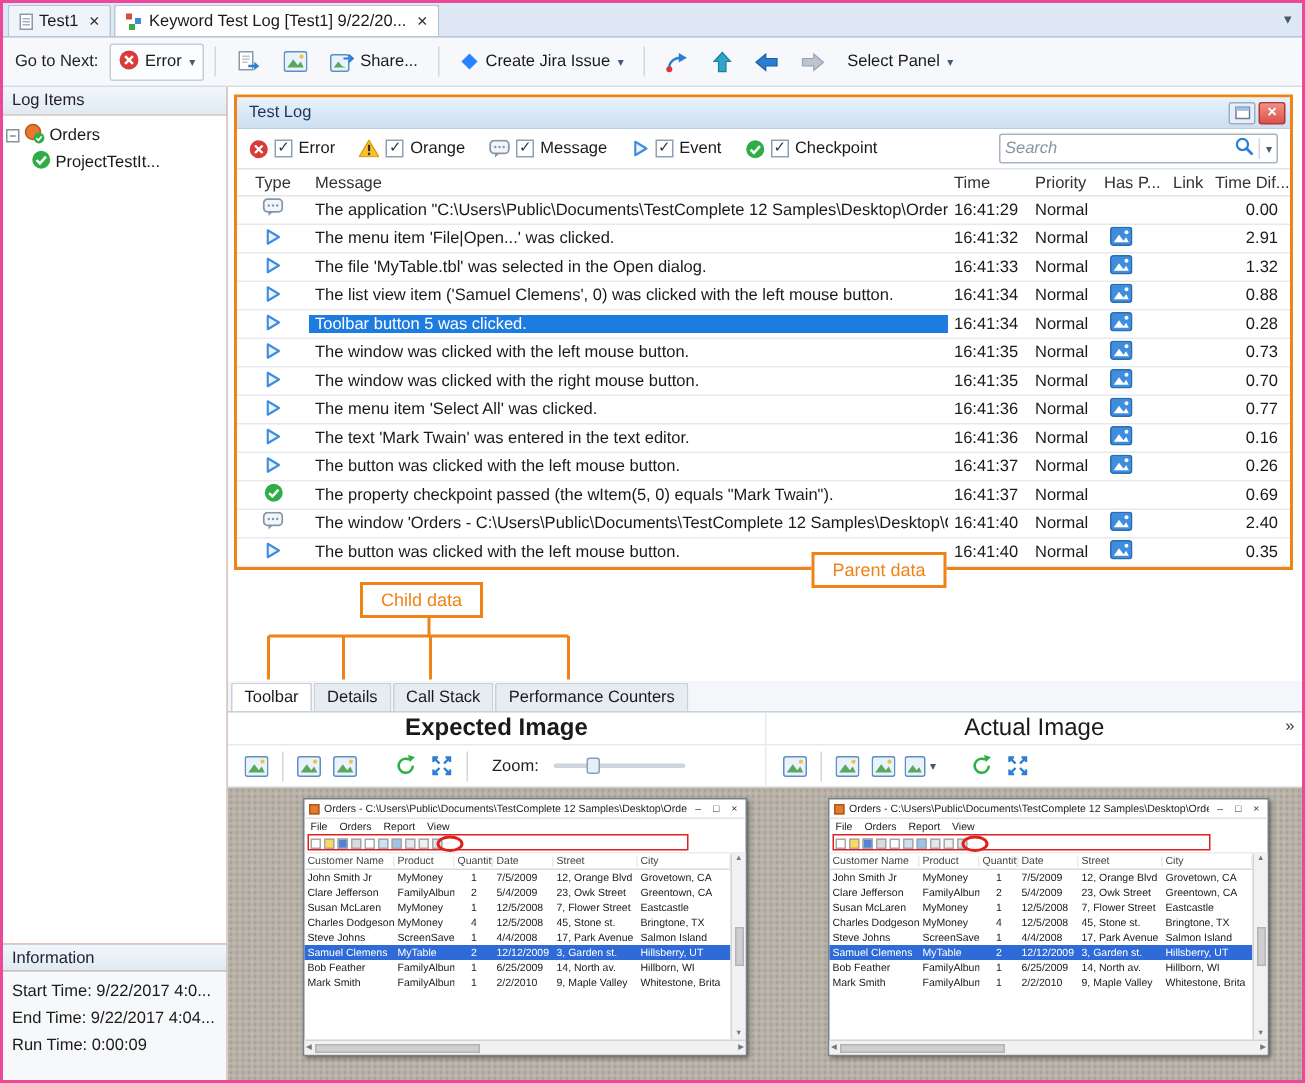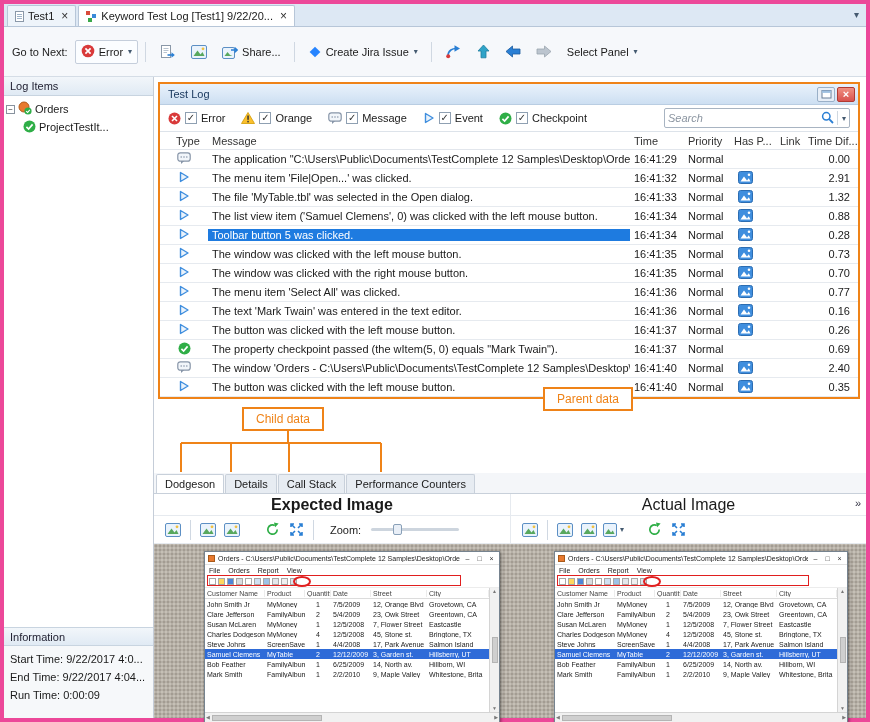--- a/index.html
+++ b/index.html
@@ -1,33 +1,33 @@
 <!DOCTYPE html>
 <html><head>
 <meta charset="utf-8">
 <style>
 *{box-sizing:border-box;margin:0;padding:0}
 html,body{width:870px;height:722px;overflow:hidden}
 body{font-family:"Liberation Sans",sans-serif;font-size:11px;color:#1a1a1a;background:#eef1f5}
-.app{width:870px;height:722px;border:4px solid #ec4899;display:flex;flex-direction:column;background:#f2f4f7}
+.app{width:870px;height:722px;border:2px solid #ec4899;display:flex;flex-direction:column;background:#f2f4f7}
 
 
 .doc-tabbar{height:23px;background:#dde8f4;display:flex;align-items:flex-end;border-bottom:1px solid #b7c6d8;padding-left:3px;position:relative;flex:none}
 .doc-tab{height:21px;display:flex;align-items:center;gap:4px;padding:0 7px;border:1px solid #b7c6d8;border-bottom:none;background:#eef4fa;border-radius:2px 2px 0 0;margin-right:2px;white-space:nowrap;cursor:default}
 .doc-tab.active{background:#fff}
 .tabclose{color:#333;font-size:12px;margin-left:3px;line-height:10px}
 .tab-chevron{position:absolute;right:7px;top:5px;color:#455a70;font-size:10px}
 .kwicon{display:inline-block;width:11px;height:11px;position:relative}
 .kwicon i{position:absolute;width:4px;height:4px}
 .kwicon .a{left:0;top:0;background:#d94a3a}.kwicon .b{left:6px;top:3px;background:#3a8ad9}.kwicon .c{left:2px;top:7px;background:#3aa84a}
 .pgicon{display:inline-block;width:9px;height:11px;background:#fff;border:1px solid #8a98a8;position:relative}
 .pgicon::after{content:"";position:absolute;left:1px;top:2px;width:5px;height:1px;background:#9fb4c8;box-shadow:0 2px 0 #9fb4c8,0 4px 0 #9fb4c8}
 
 
-.toolbar{height:50px;background:#f6f8fb;border-bottom:1px solid #d5dde6;display:flex;align-items:center;padding:0 8px;gap:3px;flex:none}
+.toolbar{height:33px;background:#f6f8fb;border-bottom:1px solid #d5dde6;display:flex;align-items:center;padding:0 8px;gap:3px;flex:none}
 .tb-label{margin-right:4px;color:#222}
 .tb-btn{display:flex;align-items:center;gap:4px;border:1px solid transparent;background:transparent;padding:3px 5px;font-family:"Liberation Sans",sans-serif;font-size:11px;color:#1a1a1a;cursor:default}
 .tb-btn.bordered{border:1px solid #c5cedb;background:#fbfdff;border-radius:2px}
 .dd{font-size:8px;color:#445a70;margin-left:1px}
 .sep{width:1px;height:20px;background:#d0d8e2;margin:0 4px}
 
 
 .content{flex:1;display:flex;min-height:0}
 .leftcol{width:150px;flex:none;display:flex;flex-direction:column;border-right:1px solid #c5cdd8;background:#f97316}
 .panel-hdr{height:19px;line-height:18px;padding-left:6px;background:linear-gradient(#f2f6fa,#e0eaf4);border-bottom:1px solid #c8d4e0;color:#223;flex:none}
@@ -63,21 +63,21 @@
 .tlrow{display:flex;height:19px;align-items:center;border-bottom:1px solid #e6eaef;cursor:default}
 .tlrow .c{white-space:nowrap;overflow:hidden;display:flex;align-items:center}
 .c0{width:48px;flex:none;justify-content:center}
 .c1{flex:1;min-width:0;padding:0 4px}
 .c2{width:54px;flex:none;padding:0 4px}
 .c3{width:46px;flex:none;padding:0 4px}
 .c4{width:46px;flex:none;padding-left:8px}
 .c5{width:28px;flex:none}
 .c6{width:54px;flex:none;justify-content:flex-end;padding-right:8px}
 .tl-head .c0,.tl-head .c1,.tl-head .c2,.tl-head .c3,.tl-head .c4,.tl-head .c5,.tl-head .c6{display:block}
-.tl-head .c0{padding-left:16px;text-align:left}
+.tl-head .c0{padding-left:4px;text-align:center}
 .tl-head .c6{text-align:left;padding-right:0;padding-left:4px}
 .tlrow.sel .c1{background:#1e7be0;color:#fff}
 
 
 .orange-label{background:#fff;border:2px solid #ef8318;color:#ef8318;font-size:12px;padding:3px 12px;white-space:nowrap}
 .parent-label{position:absolute;left:383px;bottom:-14px;z-index:5}
 .anno-zone{height:74px;position:relative;background:#fff;flex:none}
 .child-label{position:absolute;left:88px;top:8px;z-index:5}
 .connectors{position:absolute;left:0;top:0}
 
@@ -592,21 +592,21 @@
       </div>
 
       <div class="anno-zone">
         <svg class="connectors" width="718" height="74">
           <path d="M134 32 L134 44 M27 44 L227 44 M27 44 L27 73 M77 44 L77 73 M135 44 L135 73 M227 44 L227 73" stroke="#ef8318" stroke-width="2" fill="none"></path>
         </svg>
         <div class="orange-label child-label">Child data</div>
       </div>
 
       <div class="detail-tabs" id="detail-tabs">
-          <div class="dtab active">Dodgeson</div>
+          <div class="dtab active">Toolbar</div>
           <div class="dtab">Details</div>
           <div class="dtab">Call Stack</div>
           <div class="dtab">Performance Counters</div>
         </div>
 
       <div class="picture-panel">
         <div class="pp-headers">
           <div class="pp-h left">Expected Image</div>
           <div class="pp-h right">Actual Image</div>
           <span class="pp-more">»</span>

